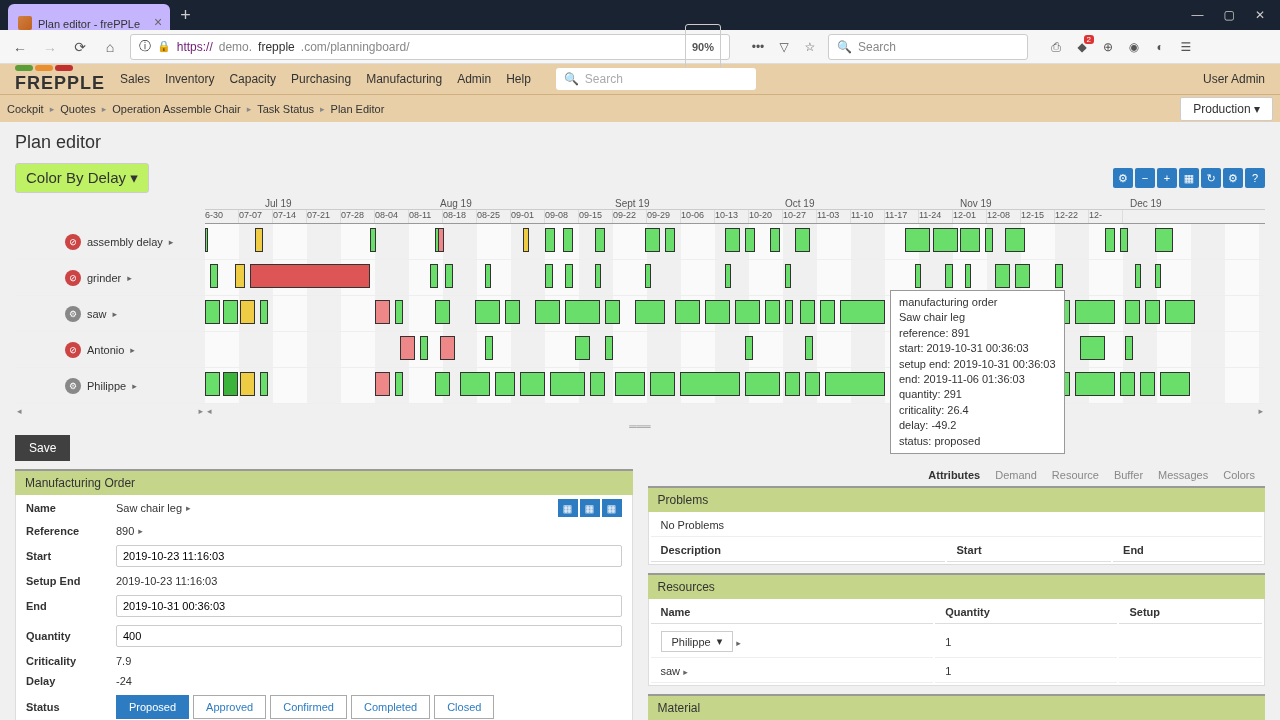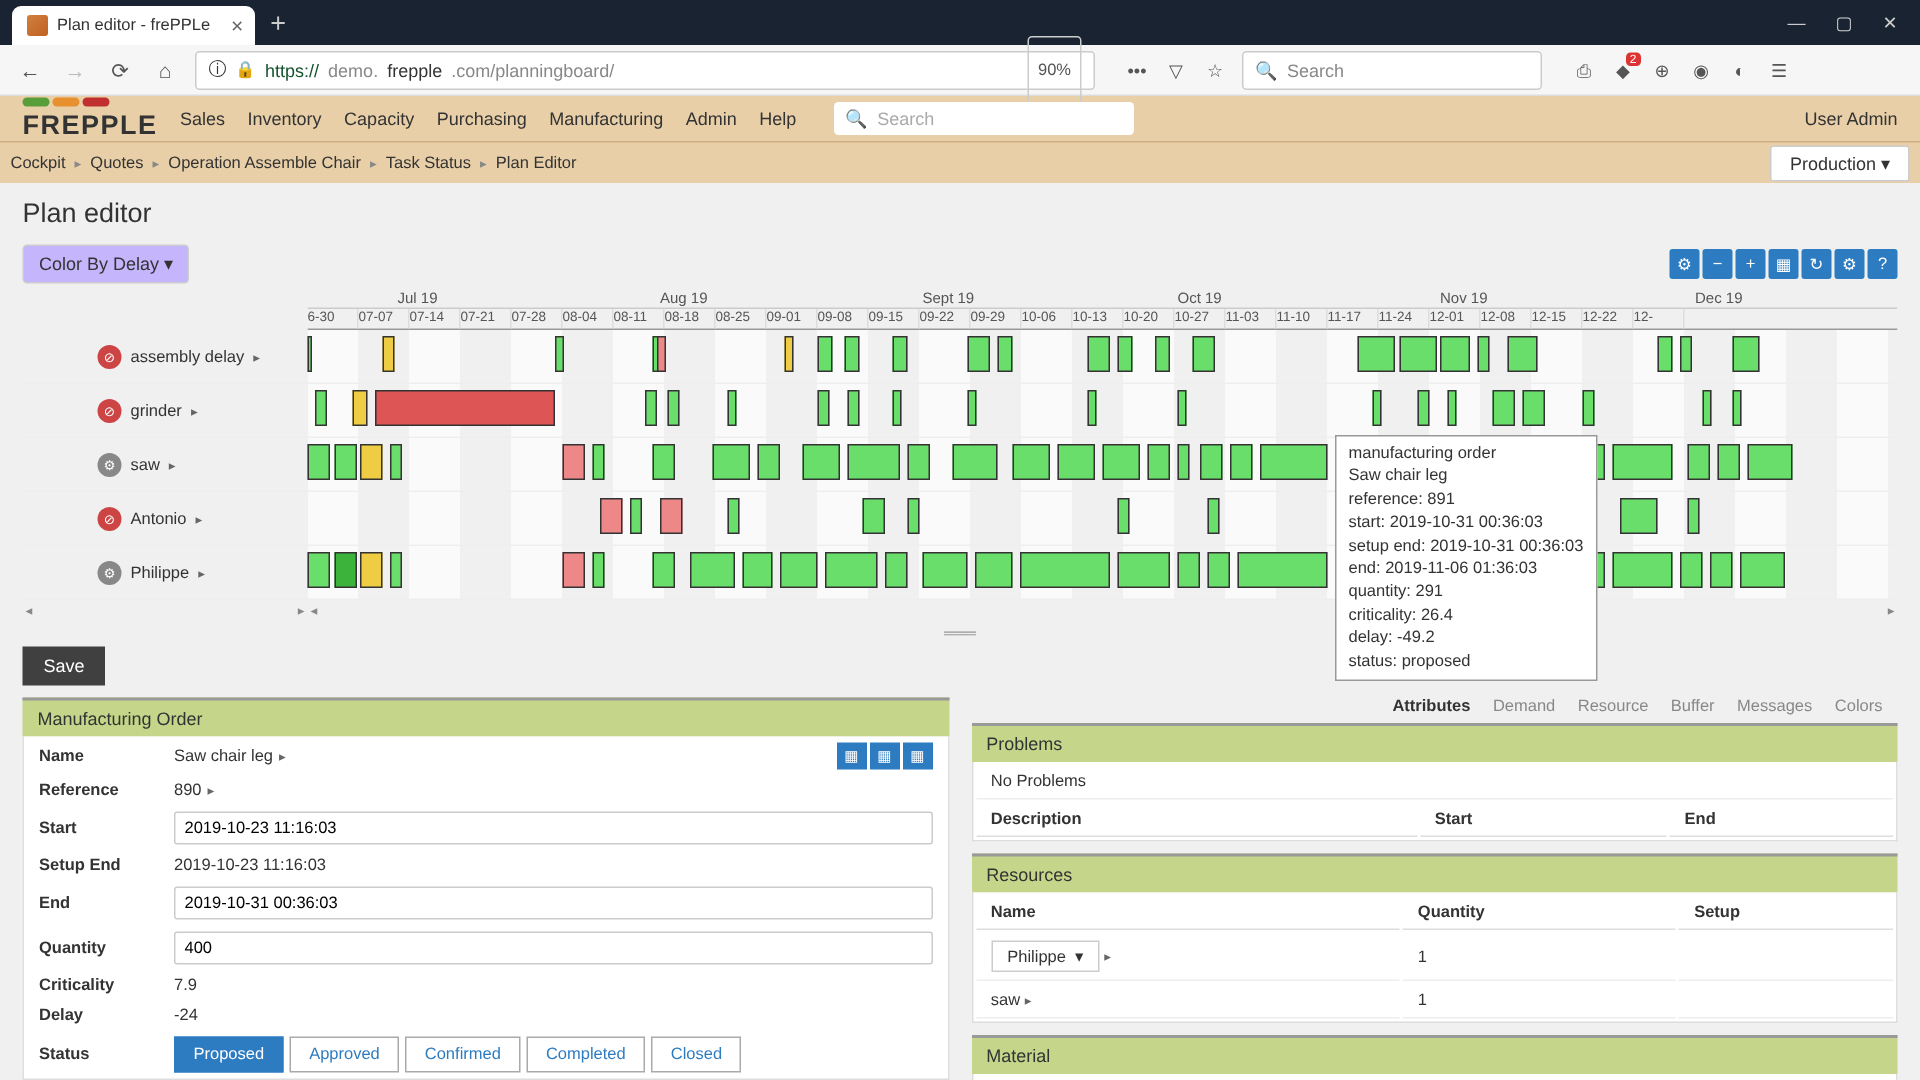--- a/index.html
+++ b/index.html
@@ -1,31 +1,31 @@
 <!DOCTYPE html>
 <html><head>
 <meta charset="utf-8">
 <style>
 * { box-sizing: border-box; margin: 0; padding: 0; font-family: -apple-system, BlinkMacSystemFont, "Segoe UI", Arial, sans-serif; }
 body { font-size: 12px; color: #333; background: #f0f0f0; overflow: hidden; width: 1280px; height: 720px; }
 
 
 .chrome-top { background: #1a2332; height: 30px; display: flex; align-items: center; }
-.tab { background: #ffffff; height: 26px; margin-top: 4px; margin-left: 8px; padding: 0 30px 0 10px; display: flex; align-items: center; border-radius: 6px 6px 0 0; position: relative; gap: 6px; font-size: 11px; }
+.tab { background: #c4b5fd; height: 26px; margin-top: 4px; margin-left: 8px; padding: 0 30px 0 10px; display: flex; align-items: flex-end; border-radius: 6px 6px 0 0; position: relative; gap: 6px; font-size: 11px; }
 .tab-favicon { width: 14px; height: 14px; background: linear-gradient(135deg,#d08040,#c06020); border-radius: 2px; }
 .tab-close { position: absolute; right: 8px; font-size: 14px; color: #666; }
 .new-tab { color: #ccc; margin-left: 10px; font-size: 18px; }
 .win-controls { margin-left: auto; display: flex; gap: 20px; padding-right: 15px; color: #ccc; font-size: 12px; }
 
 .chrome-addr { background: #f6f6f6; height: 34px; display: flex; align-items: center; padding: 0 10px; gap: 10px; border-bottom: 1px solid #ddd; }
 .nav-btn { width: 20px; height: 20px; display: flex; align-items: center; justify-content: center; color: #555; font-size: 14px; cursor: pointer; }
 .nav-btn.disabled { color: #bbb; }
 .url-bar { flex: 1; max-width: 600px; height: 26px; border: 1px solid #ccc; border-radius: 3px; display: flex; align-items: center; padding: 0 8px; gap: 6px; background: #fff; font-size: 12px; }
 .lock-icon { color: #4a9e4a; font-size: 11px; }
-.zoom { font-size: 11px; color: #555; border: 1px solid #ccc; border-radius: 3px; padding: 16px 6px; margin-left: auto; }
+.zoom { font-size: 11px; color: #555; border: 1px solid #ccc; border-radius: 3px; padding: 16px 6px; margin-left: auto; font-weight: bold; }
 .addr-icons { display: flex; gap: 10px; margin-left: 10px; }
 .addr-icon { width: 16px; height: 16px; display: flex; align-items: center; justify-content: center; color: #555; }
 .search-box { height: 26px; width: 200px; border: 1px solid #ccc; border-radius: 3px; display: flex; align-items: center; padding: 0 8px; gap: 6px; background: #fff; }
 .right-icons { display: flex; gap: 10px; margin-left: 10px; align-items: center; }
 .badge-icon { position: relative; }
 .badge { position: absolute; top: -4px; right: -4px; background: #d33; color: #fff; font-size: 8px; padding: 0 3px; border-radius: 3px; }
 
 
 .app-hdr { background: #e8cfa8; height: 30px; display: flex; align-items: center; padding: 0 15px; gap: 15px; }
 .logo { font-weight: bold; font-size: 18px; font-family: Arial; letter-spacing: 1px; }
@@ -36,21 +36,21 @@
 .user-admin { margin-left: auto; font-size: 12px; }
 
 .breadcrumb { background: #e8cfa8; height: 28px; display: flex; align-items: center; padding: 0 7px; gap: 6px; font-size: 11px; border-top: 1px solid #d0b080; }
 .crumb { color: #333; cursor: pointer; }
 .crumb-sep { color: #888; font-size: 9px; }
 .prod-dd { margin-left: auto; background: #fff; border: 1px solid #ccc; padding: 4px 12px; font-size: 12px; border-radius: 2px; }
 
 .page-title { padding: 10px 15px 5px; font-size: 18px; font-weight: normal; color: #333; }
 
 .controls-row { display: flex; padding: 5px 15px; align-items: center; }
-.color-by { background: #c4b5fd; border: 1px solid #ccc; padding: 5px 10px; font-size: 12px; border-radius: 3px; }
+.color-by { background: #bef264; border: 1px solid #ccc; padding: 5px 10px; font-size: 15px; border-radius: 3px; }
 .tool-icons { margin-left: auto; display: flex; gap: 2px; }
 .tool-btn { background: #2d7cc1; color: #fff; width: 20px; height: 20px; display: flex; align-items: center; justify-content: center; font-size: 11px; border-radius: 2px; cursor: pointer; }
 
 
 .gantt-wrap { margin: 0 15px; position: relative; }
 .gantt-hdr { display: flex; }
 .gantt-left { width: 190px; flex-shrink: 0; }
 .gantt-right { flex: 1; overflow: hidden; position: relative; }
 .timeline-months { height: 12px; display: flex; font-size: 10px; color: #555; border-bottom: 1px solid #ccc; }
 .month { position: absolute; }
@@ -123,21 +123,21 @@
 </div>
 
 <div class="chrome-addr">
   <span class="nav-btn">←</span>
   <span class="nav-btn disabled">→</span>
   <span class="nav-btn">⟳</span>
   <span class="nav-btn">⌂</span>
   <div class="url-bar">
     <span>ⓘ</span>
     <span class="lock-icon">🔒</span>
-    <span style="color:#14532d">https://</span>
+    <span style="color:#701a75">https://</span>
       <span style="color:#888">demo.</span>
       <span>frepple</span>
       <span style="color:#888">.com/planningboard/</span>
     <span class="zoom">90%</span>
   </div>
   <div class="addr-icons">
     <span class="addr-icon">•••</span>
     <span class="addr-icon">▽</span>
     <span class="addr-icon">☆</span>
   </div>

